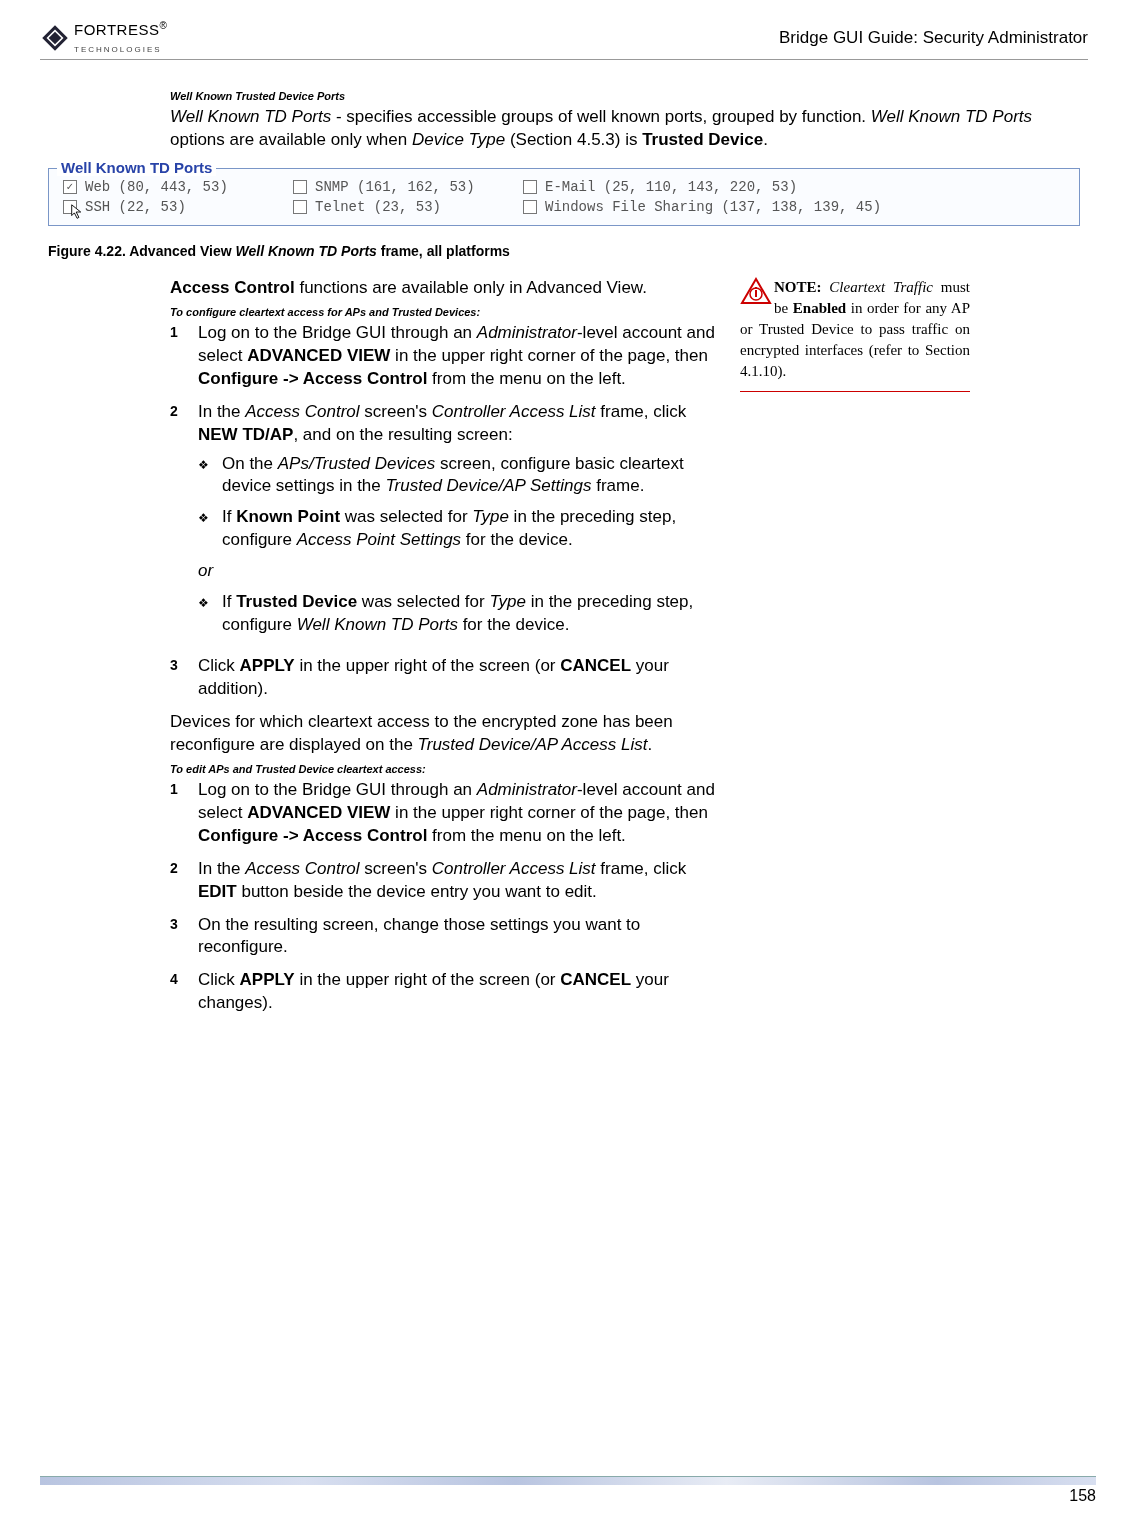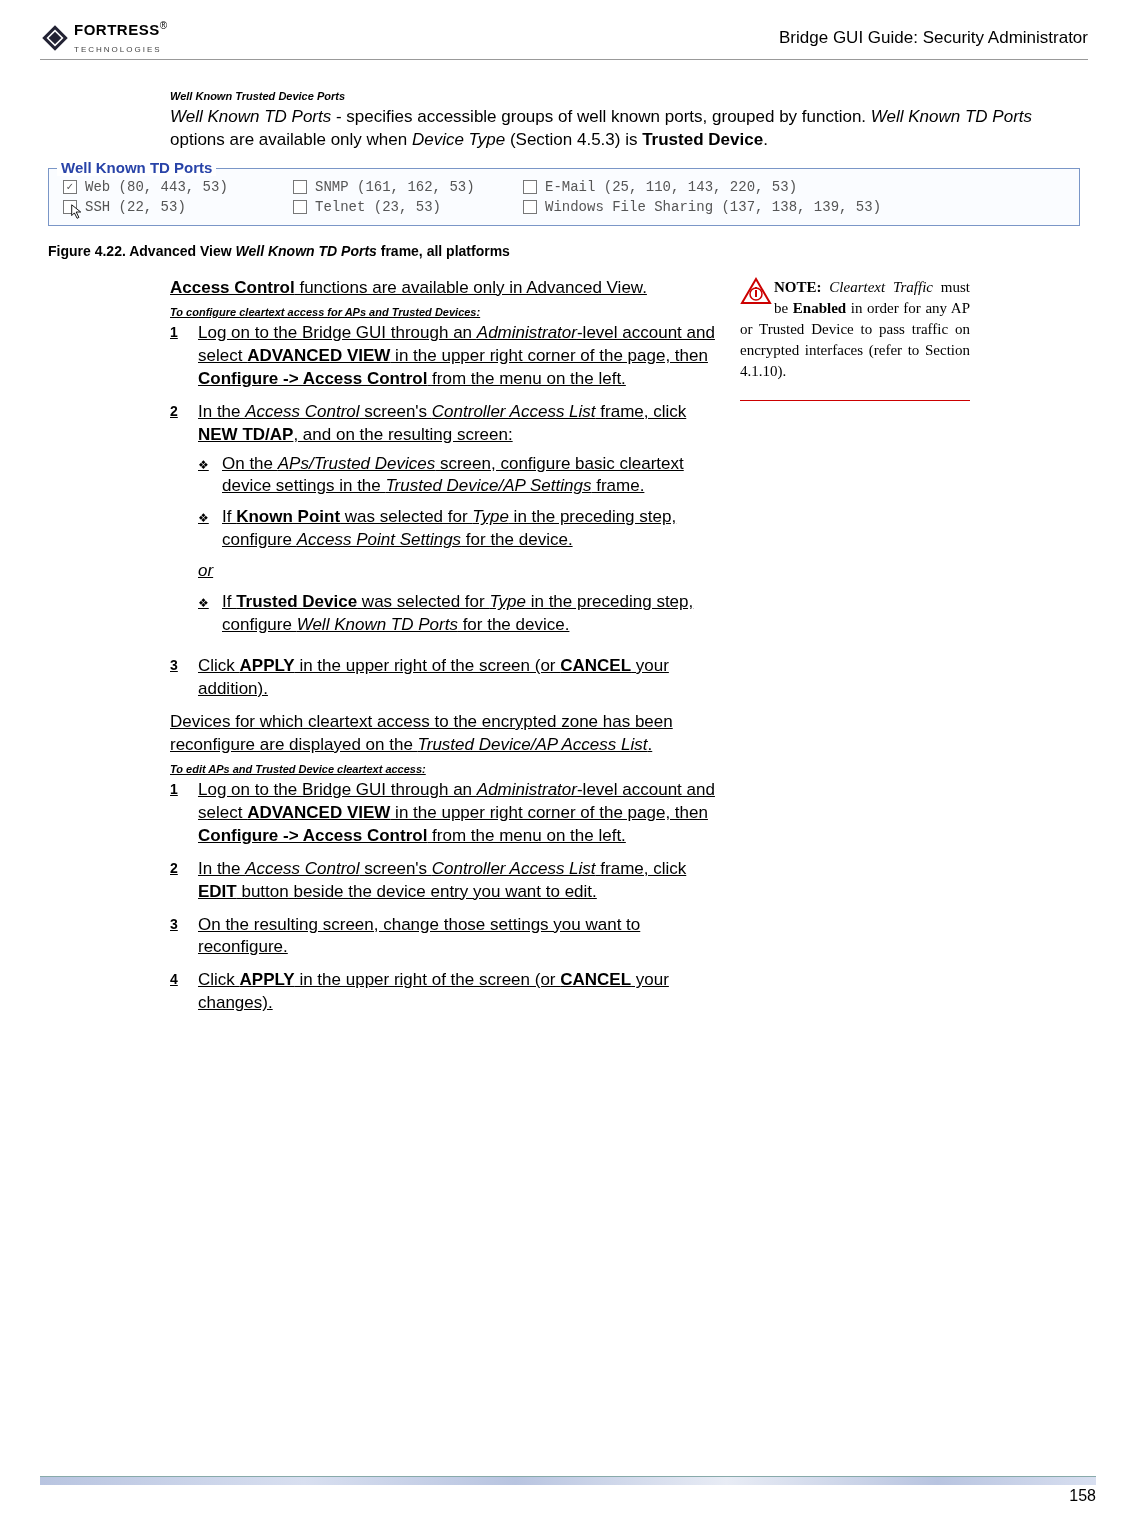--- a/index.html
+++ b/index.html
@@ -31,21 +31,21 @@
     align-items: center;
     gap: 4px;
   }
   .logo-diamond {
     width: 30px;
     height: 30px;
     flex-shrink: 0;
   }
   .logo-text {
     font-family: Arial, sans-serif;
-    font-weight: bold;
+    font-weight: normal;
     font-size: 15px;
     letter-spacing: 0.5px;
     line-height: 1;
   }
   .logo-sub {
     font-size: 8px;
     letter-spacing: 2px;
     color: #444;
   }
   .logo-reg {
@@ -178,33 +178,32 @@
     margin: 4px 0 8px 0;
   }
   .main-cols {
     display: flex;
     gap: 20px;
     align-items: flex-start;
   }
   .col-left {
     flex: 1;
     max-width: 550px;
-    text-decoration: underline;
   }
   .col-right {
     width: 230px;
     flex-shrink: 0;
   }
   .note-box {
     font-family: Georgia, "Times New Roman", serif;
     font-size: 15px;
     line-height: 1.4;
     text-align: justify;
     border-bottom: 1px solid #c00;
-    padding-bottom: 18px;
+    padding-bottom: 9px;
   }
   .note-icon {
     float: left;
     width: 32px;
     height: 28px;
     margin-right: 2px;
   }
   .note-label {
     font-weight: bold;
   }
@@ -274,21 +273,21 @@
         <div class="cb-item">
             <span class="fake-cb"></span>
             <span>SSH (22, 53)</span>
           </div>
         <div class="cb-item">
             <span class="fake-cb"></span>
             <span>Telnet (23, 53)</span>
           </div>
         <div class="cb-item">
             <span class="fake-cb"></span>
-            <span>Windows File Sharing (137, 138, 139, 53)</span>
+            <span>Windows File Sharing (137, 138, 139, 45)</span>
           </div>
       </div>
     </div>
     <div class="fig-caption">
       <span>Figure 4.22. Advanced View </span><span class="ital">Well Known TD Ports</span><span> frame, all platforms</span>
     </div>
   </div>
 
   <div class="content main-cols">
     <div class="col-left">

